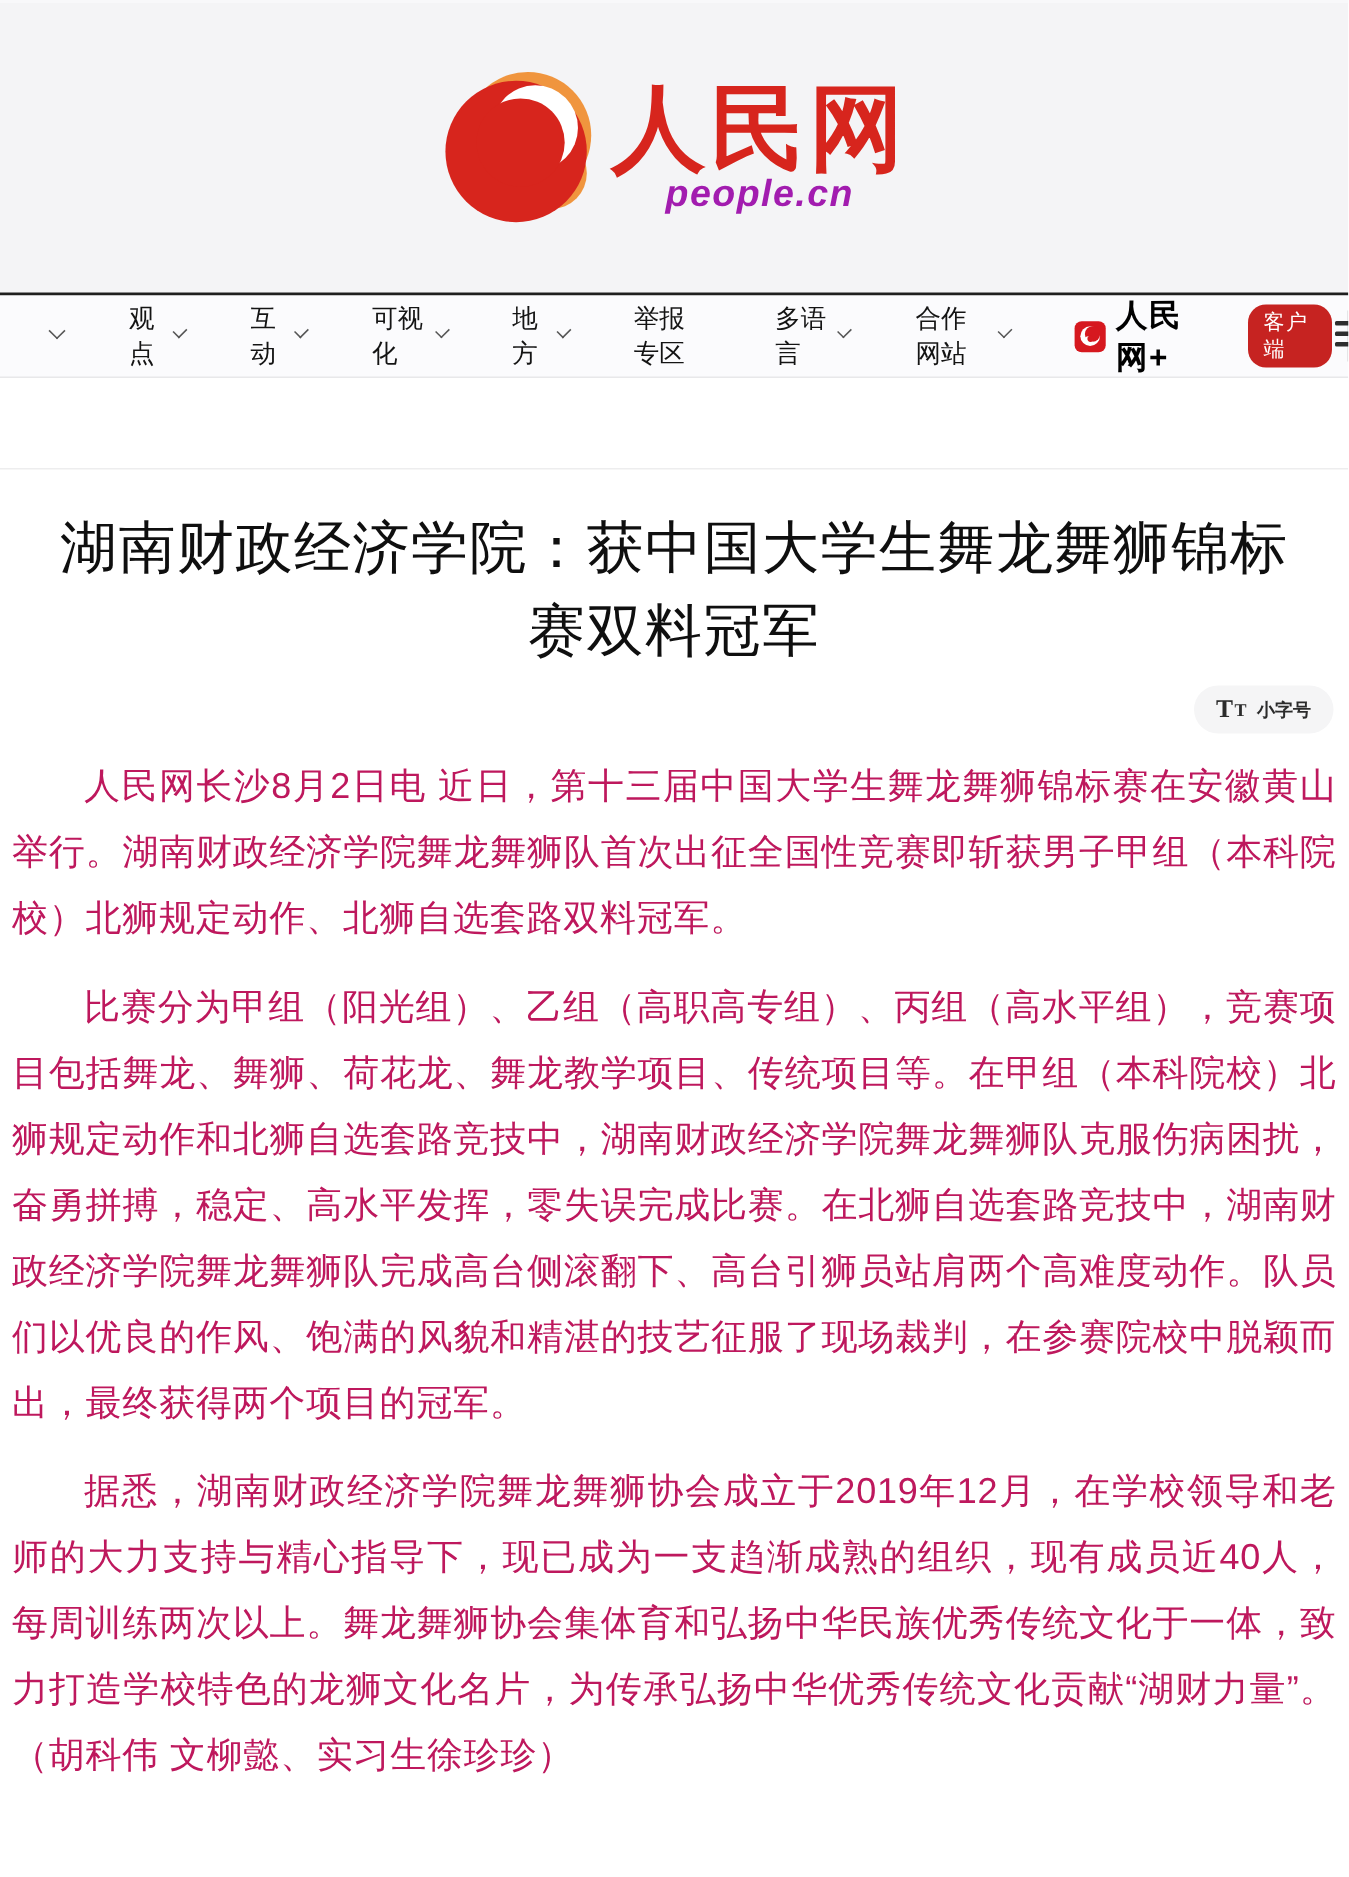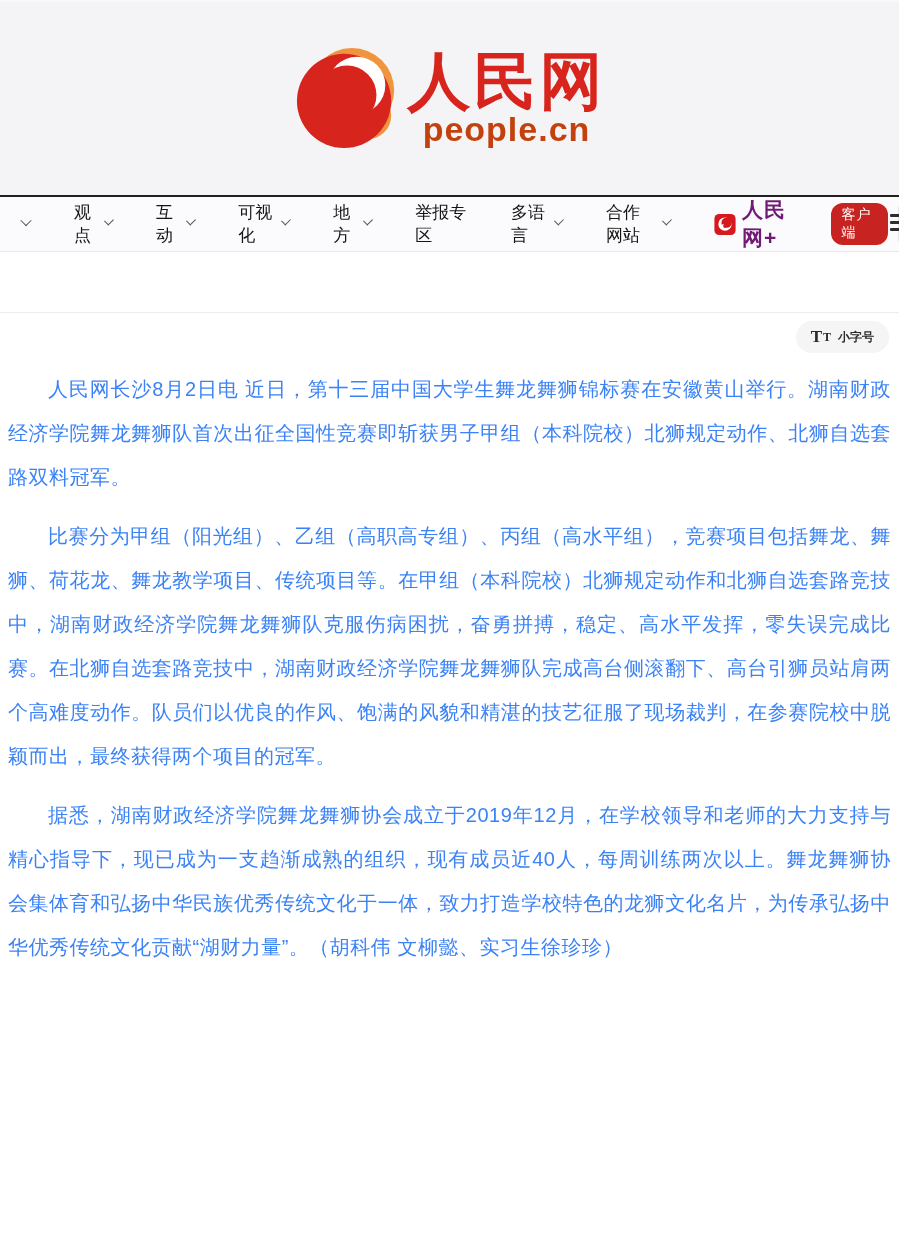--- a/index.html
+++ b/index.html
@@ -6,35 +6,35 @@
   html,body { background:#fff; }
   body { font-family:"Liberation Sans","DejaVu Sans",sans-serif; }
   .page { width:899px; height:1251px; background:#fff; overflow:hidden; position:relative; }
 
   
   .site-header { height:195px; background:#f4f4f6; display:flex; align-items:center; justify-content:center; border-top:2px solid #f8f8fa; }
   .logo { display:flex; align-items:center; gap:6px; cursor:pointer; }
   .logo-mark { width:108px; height:108px; }
   .logo-text { display:flex; flex-direction:column; align-items:center; }
   .logo-cn { font-size:63px; font-weight:700; color:#d7251d; letter-spacing:3px; line-height:1.05; }
-  .logo-en { font-size:34px; font-weight:700; color:#c2410c; letter-spacing:1px; margin-top:-4px; }
+  .logo-en { font-size:25px; font-weight:700; color:#a21caf; letter-spacing:1px; margin-top:-4px;font-style:italic; }
 
   .dark-rule { height:2px; background:#1f1f1f; }
 
   
-  .nav-bar { height:55px; background:#fbfbfd; border-bottom:1px solid #e8e8ea; display:flex; align-items:center; padding:0 0 0 22px; position:relative; }
+  .nav-bar { height:55px; background:#fbfbfd; border-bottom:1px solid #e8e8ea; display:flex; align-items:center; padding:0 0 0 34px; position:relative; }
   .nav-items { display:flex; align-items:center; gap:44px; }
   .nav-item { display:flex; align-items:center; cursor:pointer; }
   .nav-label { font-size:17px; color:#141414; }
   .chev { width:8px; height:8px; border-right:1.6px solid #555; border-bottom:1.6px solid #555; transform:rotate(45deg) translate(-1px,-1px); display:inline-block; margin-left:8px; margin-top:-5px; }
   .nav-item.stub .chev { margin-left:0; }
 
   .app-badge { display:flex; align-items:center; margin-left:44px; cursor:pointer; }
   .badge-mark { width:27px; height:27px; }
-  .badge-brand { font-size:21px; font-weight:700; color:#701a75; margin:0 7px 0 6px; letter-spacing:1px; }
+  .badge-brand { font-size:21px; font-weight:700; color:#000000; margin:0 7px 0 6px; letter-spacing:1px; }
   .badge-pill { background:#c62321; color:#fff; font-size:14px; border-radius:12px; padding:3px 10px; letter-spacing:1px;margin-left:18px; }
 
   .nav-vdivider { width:1px; height:34px; background:#e5e5e7; margin-left:10px; }
   .hamburger { position:absolute; right:-13px; top:17px; width:22px; display:flex; flex-direction:column; gap:4px; cursor:pointer; }
   .hamburger i { display:block; height:3px; background:#2e2e2e; border-radius:1px; }
 
   .gap-band { height:61px; background:#fff; border-bottom:1px solid #ededee; }
 
   
   .article { padding:0 8px; }
@@ -44,21 +44,21 @@
   .meta .src-label { color:#8b8b8b; }
   .meta .src-name { color:#474747; cursor:pointer; }
 
   .controls-row { display:flex; justify-content:flex-end; margin:8px 2px 0; }
   .fontsize-pill { display:inline-flex; align-items:center; background:#f5f5f6; border-radius:16px; padding:6px 15px; cursor:pointer; }
   .tt-big { font-family:"Liberation Serif","DejaVu Serif",serif; font-weight:700; font-size:17px; color:#2b2b2b; }
   .tt-small { font-family:"Liberation Serif","DejaVu Serif",serif; font-weight:700; font-size:12px; color:#2b2b2b; margin-left:1px; }
   .fontsize-label { font-size:12px; color:#2b2b2b; margin-left:7px;font-weight:bold; }
 
   .article-body { margin-top:14px; }
-  .article-body p { font-size:20px; line-height:44px; color:#3b82f6; text-align:justify; text-indent:2em; margin-bottom:15px; letter-spacing:0.5px; }
+  .article-body p { font-size:24px; line-height:44px; color:#be185d; text-align:justify; text-indent:2em; margin-bottom:15px; letter-spacing:0.5px; }
 </style>
 </head>
 <body>
 
 <div class="page">
 
   <div class="site-header">
     <div class="logo">
       <svg class="logo-mark" viewBox="0 0 110 110">
         <circle cx="59" cy="46" r="43" fill="#f0953e"></circle>
@@ -126,20 +126,21 @@
     <div class="hamburger">
         <i></i>
         <i></i>
         <i></i>
       </div>
   </div>
 
   <div class="gap-band"></div>
 
   <div class="article">
+    <h1 class="article-title">湖南财政经济学院：获中国大学生舞龙舞狮锦标赛双料冠军</h1>
 
 
     <div class="controls-row">
       <div class="fontsize-pill">
         <span class="tt-big">T</span>
           <span class="tt-small">T</span>
         <span class="fontsize-label">小字号</span>
       </div>
     </div>
 

